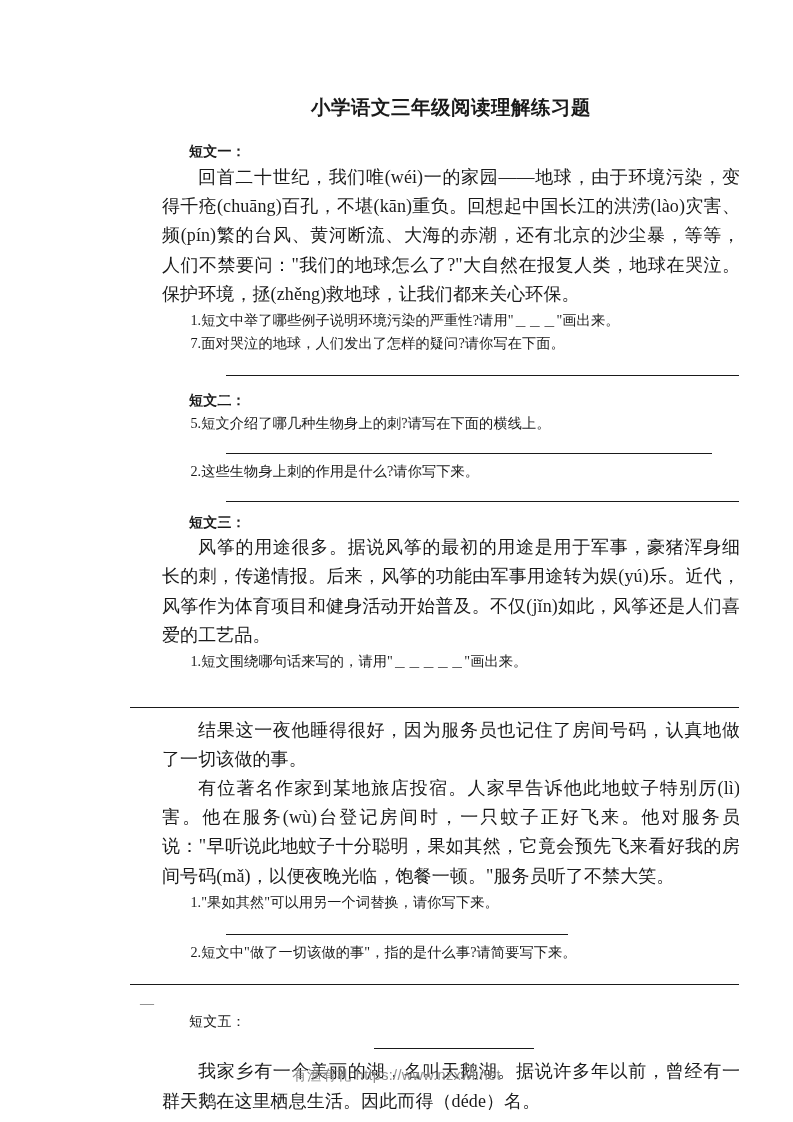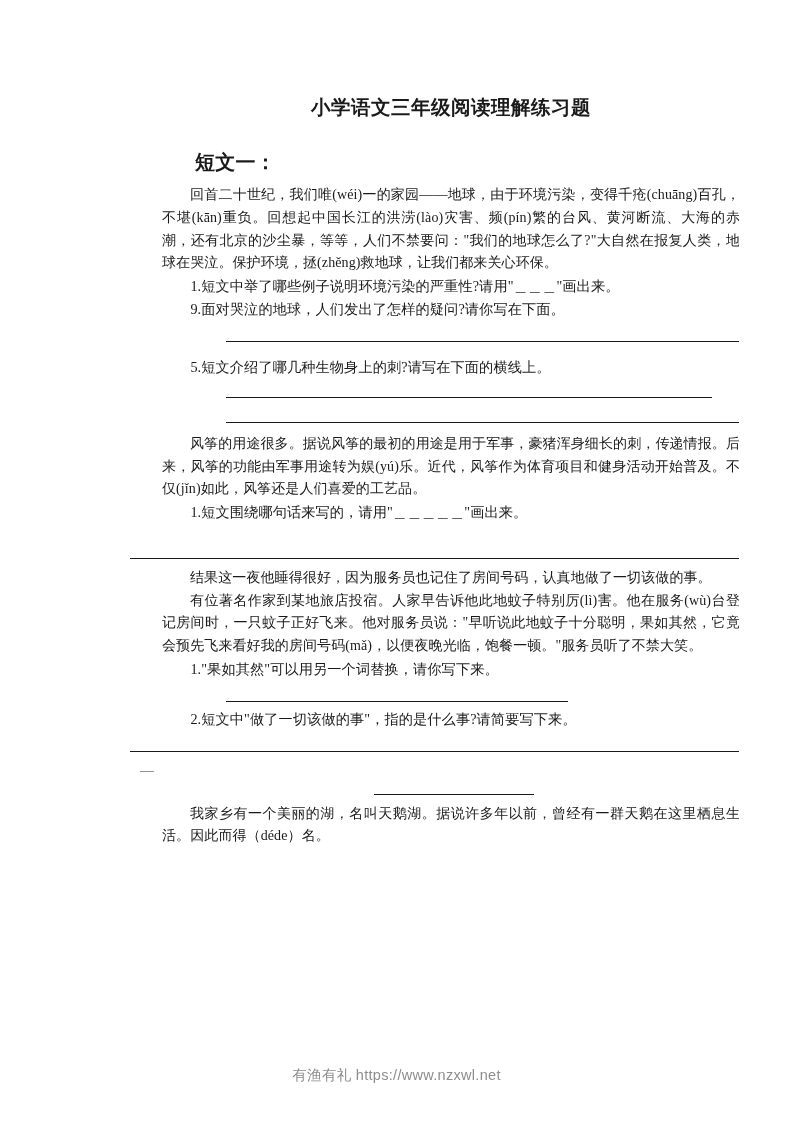--- a/index.html
+++ b/index.html
@@ -36,33 +36,33 @@
     margin: 0;
     padding-top: 96px;
     line-height: 1.2;
   }
 
   .section {
     margin: 0;
   }
   .sec-head {
     font-weight: bold;
-    font-size: 20px;
-    margin: 6px;
+    font-size: 14px;
+    margin: 0;
     padding-left: 27px;
     line-height: 1.55;
     letter-spacing: 0.2px;
   }
   .sec-head.plain {
     font-weight: normal;
   }
 
   p.para {
     margin: 0;
-    font-size: 14px;
+    font-size: 18px;
     line-height: 1.62;
     text-align: justify;
     text-indent: 2em;
     letter-spacing: 0.1px;
     word-break: break-all;
   }
   p.qitem {
     margin: 0;
     font-size: 14.2px;
     line-height: 1.62;
@@ -117,43 +117,46 @@
   <div id="content">
 
     <h1 class="doc-title">小学语文三年级阅读理解练习题</h1>
 
     <div class="spacer-22"></div>
 
     <div class="section">
       <div class="sec-head">短文一：</div>
       <p class="para">回首二十世纪，我们唯(wéi)一的家园——地球，由于环境污染，变得千疮(chuāng)百孔，不堪(kān)重负。回想起中国长江的洪涝(lào)灾害、频(pín)繁的台风、黄河断流、大海的赤潮，还有北京的沙尘暴，等等，人们不禁要问："我们的地球怎么了?"大自然在报复人类，地球在哭泣。保护环境，拯(zhěng)救地球，让我们都来关心环保。</p>
       <p class="qitem">1.短文中举了哪些例子说明环境污染的严重性?请用"＿＿＿"画出来。</p>
-      <p class="qitem">9.面对哭泣的地球，人们发出了怎样的疑问?请你写在下面。</p>
+      <p class="qitem">7.面对哭泣的地球，人们发出了怎样的疑问?请你写在下面。</p>
       <div class="spacer-20"></div>
       <div style="padding-left:64px; padding-right:0;">
         <hr class="rule">
       </div>
       <div class="spacer-14"></div>
     </div>
 
     <div class="section">
+      <div class="sec-head">短文二：</div>
       <p class="qitem">5.短文介绍了哪几种生物身上的刺?请写在下面的横线上。</p>
       <div class="spacer-18"></div>
       <div style="padding-left:64px; padding-right:28px;">
         <hr class="rule">
       </div>
       <div class="spacer-6"></div>
+      <p class="qitem">2.这些生物身上刺的作用是什么?请你写下来。</p>
       <div class="spacer-18"></div>
       <div style="padding-left:64px; padding-right:0;">
         <hr class="rule">
       </div>
       <div class="spacer-10"></div>
     </div>
 
     <div class="section">
+      <div class="sec-head">短文三：</div>
       <p class="para">风筝的用途很多。据说风筝的最初的用途是用于军事，豪猪浑身细长的刺，传递情报。后来，风筝的功能由军事用途转为娱(yú)乐。近代，风筝作为体育项目和健身活动开始普及。不仅(jǐn)如此，风筝还是人们喜爱的工艺品。</p>
       <p class="qitem">1.短文围绕哪句话来写的，请用"＿＿＿＿＿"画出来。</p>
       <div class="spacer-34"></div>
       <div style="margin-left:-32px; margin-right:-4px;">
         <hr class="rule">
       </div>
       <div class="spacer-8"></div>
     </div>
 
     <div class="section">
@@ -170,20 +173,21 @@
       <div style="margin-left:-32px; margin-right:-4px;">
         <hr class="rule">
       </div>
       <div class="spacer-12"></div>
     </div>
 
     <div class="section">
       <div style="position:relative; height:14px;">
         <span class="dash-mark">—</span>
       </div>
+      <div class="sec-head plain">短文五：</div>
       <div class="spacer-16"></div>
       <div style="padding-left:212px; padding-right:206px;">
         <hr class="rule">
       </div>
       <div class="spacer-8"></div>
       <p class="para">我家乡有一个美丽的湖，名叫天鹅湖。据说许多年以前，曾经有一群天鹅在这里栖息生活。因此而得（déde）名。</p>
     </div>
 
   </div>
 

